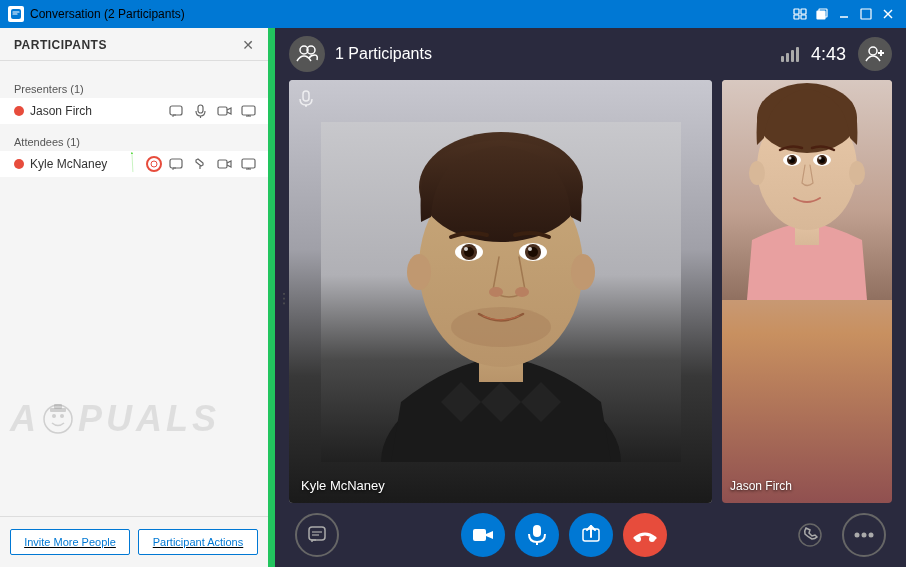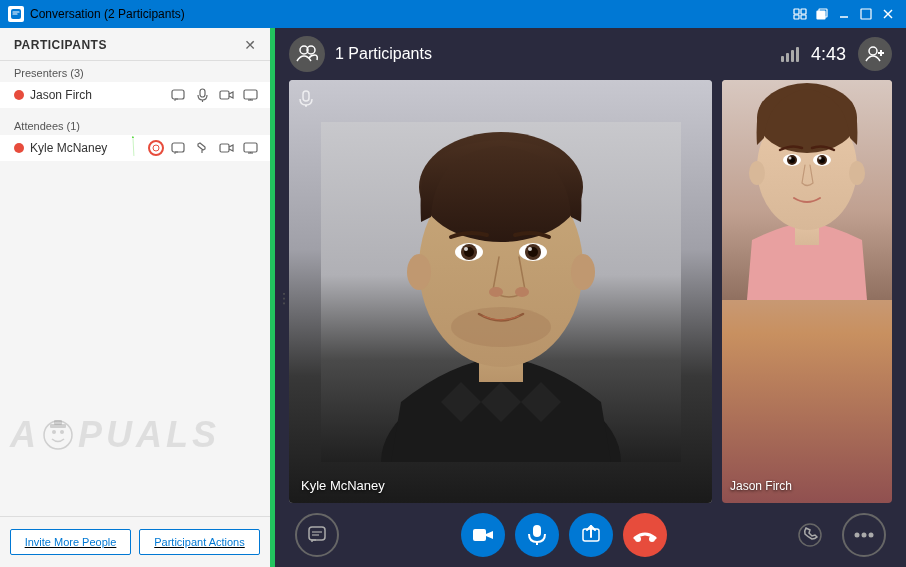--- a/index.html
+++ b/index.html
@@ -61,22 +61,23 @@
       display: flex;
       height: calc(567px - 28px);
     }
 
     
     .sidebar {
       width: 275px;
       background: #f5f5f5;
       display: flex;
       flex-direction: column;
-      border-right: 5px solid #22c55e;
+      border-right: 7px solid #22c55e;
       flex-shrink: 0;
+      gap: 16px;
     }
     .sidebar-header {
       display: flex;
       align-items: center;
       justify-content: space-between;
       padding: 10px 14px 8px;
       border-bottom: 1px solid #ddd;
     }
     .sidebar-title {
       font-size: 12px;
@@ -456,21 +457,21 @@
 <div class="main-layout">
 
   <div class="sidebar">
     <div class="sidebar-header">
       <span class="sidebar-title">PARTICIPANTS</span>
       <span class="sidebar-close">✕</span>
     </div>
 
     <div class="sidebar-content">
 
-      <div class="section-label">Presenters (3)</div>
+      <div class="section-label">Presenters (1)</div>
       <div class="participant-row">
         <div class="participant-dot" style="background:#e74c3c;"></div>
         <span class="participant-name">Jason Firch</span>
         <div class="participant-icons">
 
           <div class="p-icon">
             <svg width="14" height="13" viewBox="0 0 14 13">
               <rect x="1" y="1" width="12" height="9" rx="2" fill="none" stroke="#666" stroke-width="1.2"></rect>
               <path d="M4 12 L4 10 L7 10" fill="none" stroke="#666" stroke-width="1"></path>
             </svg>

